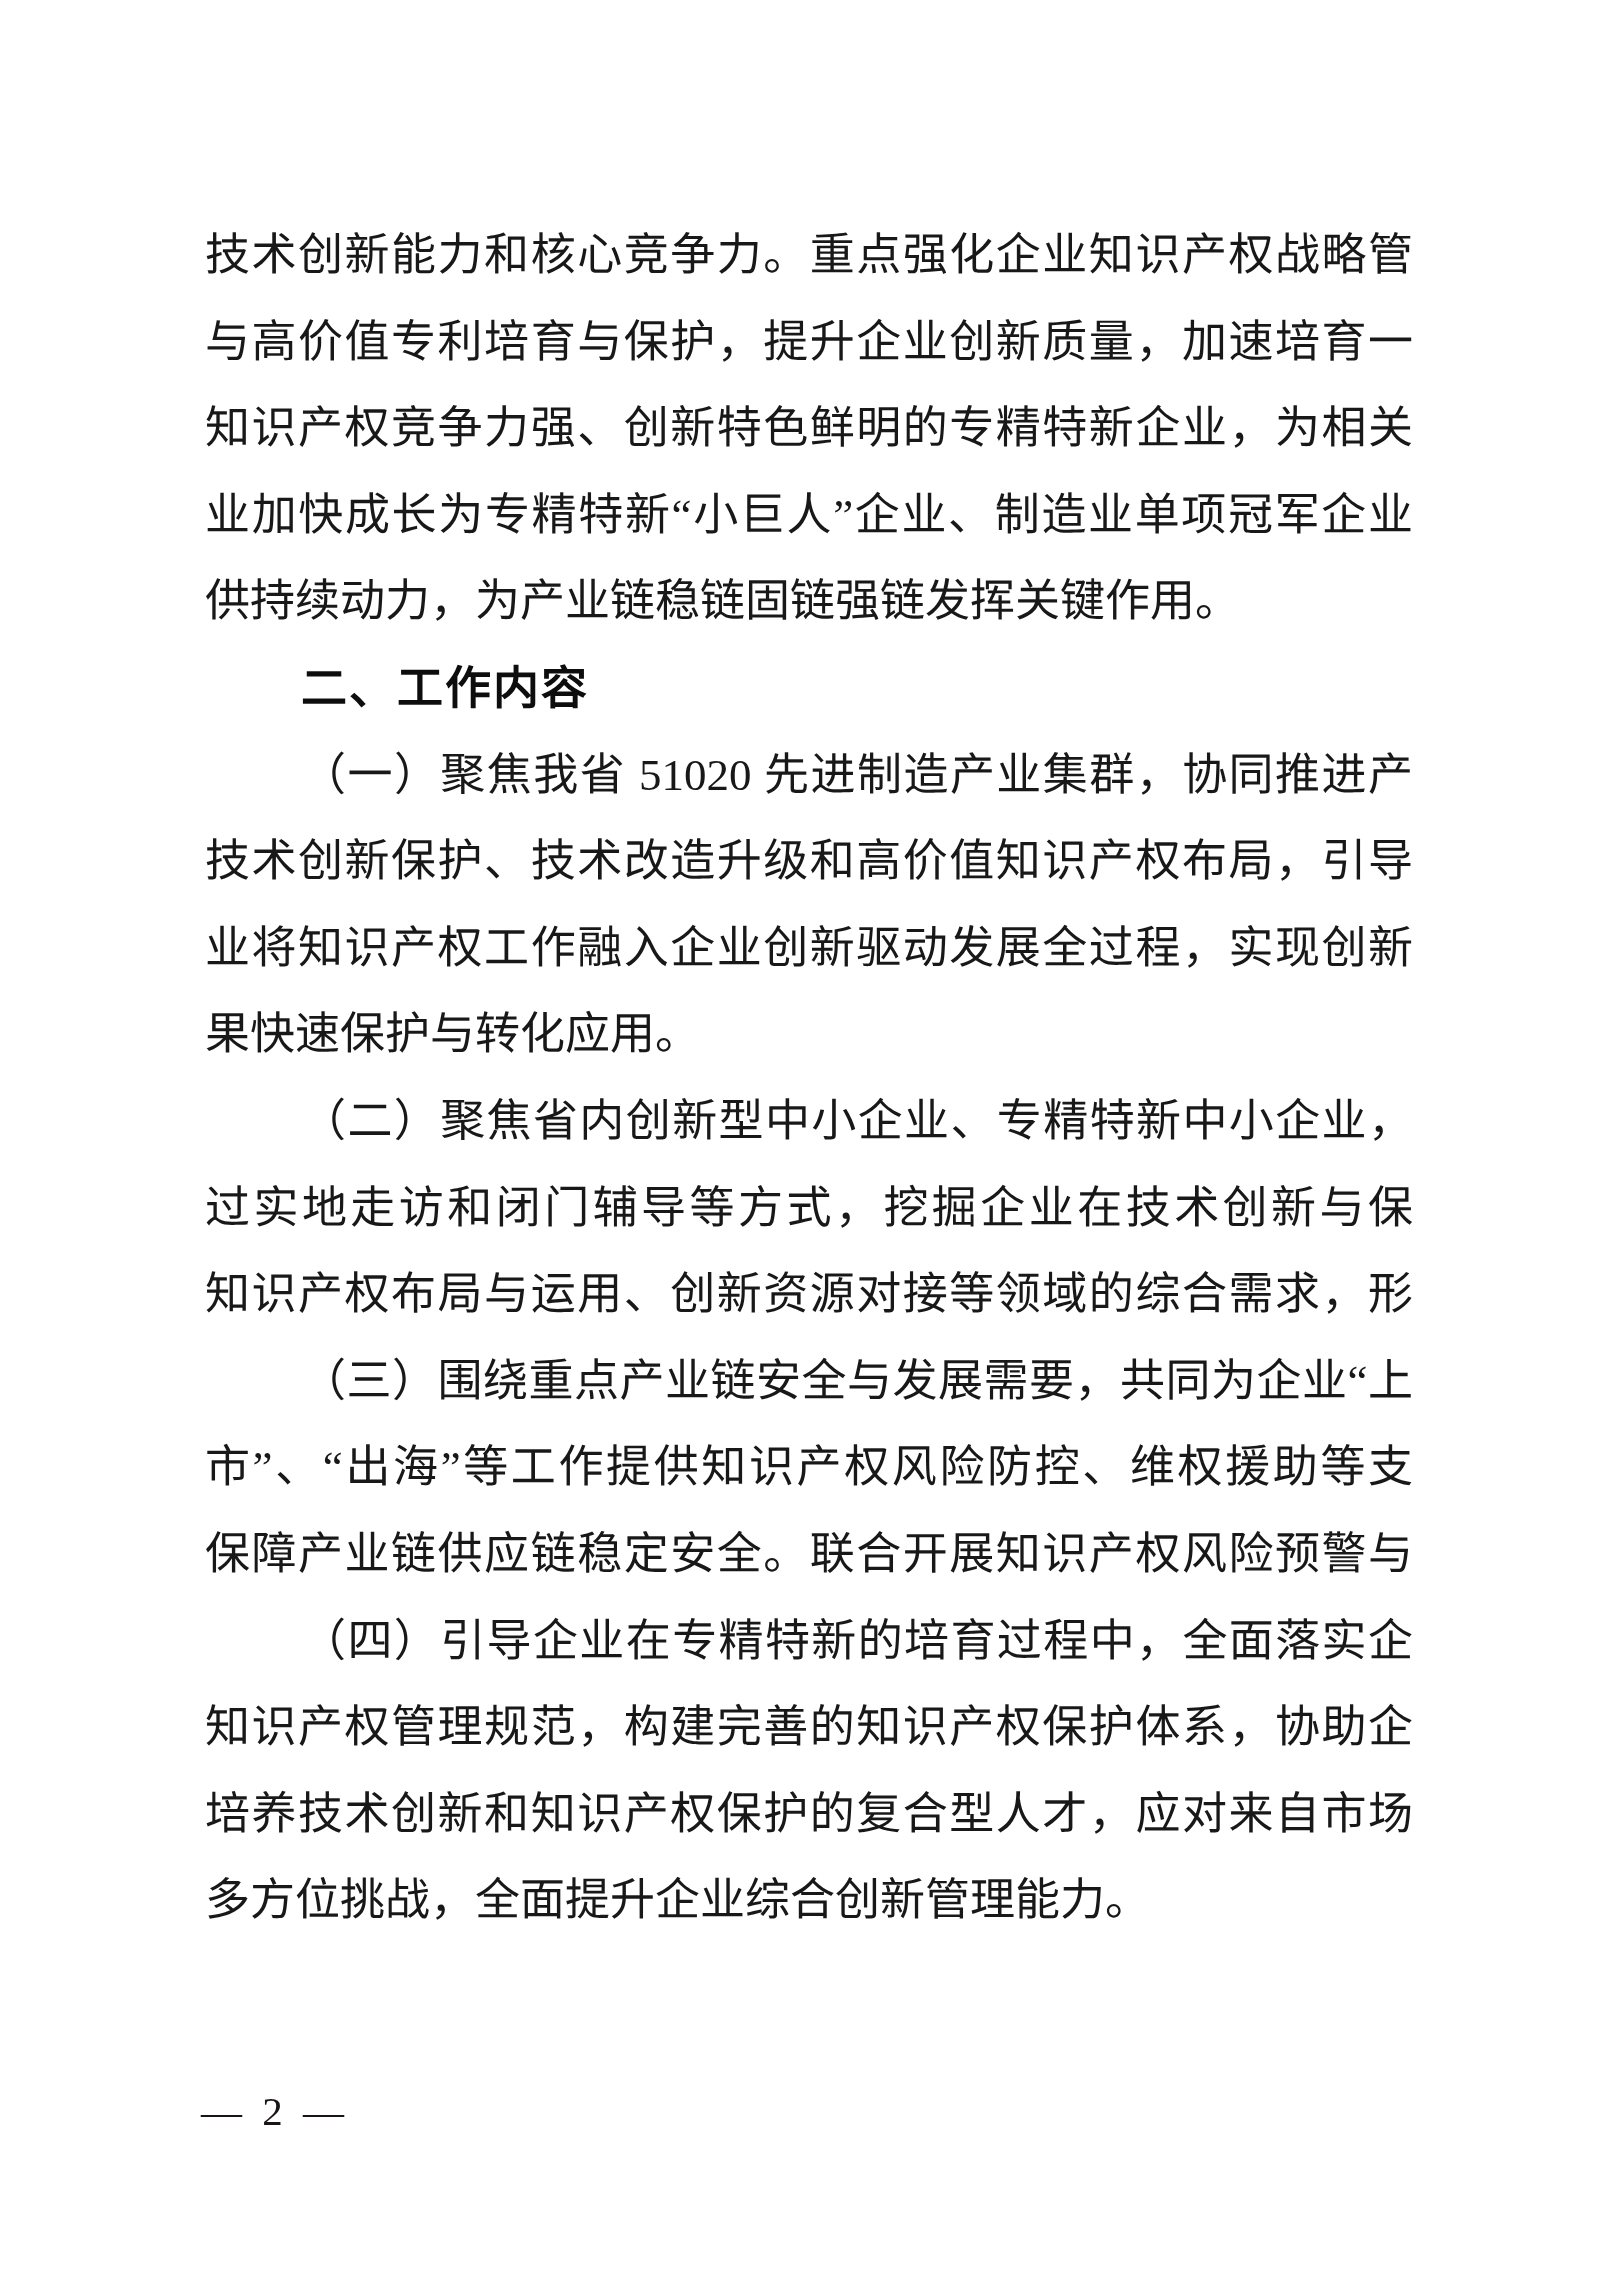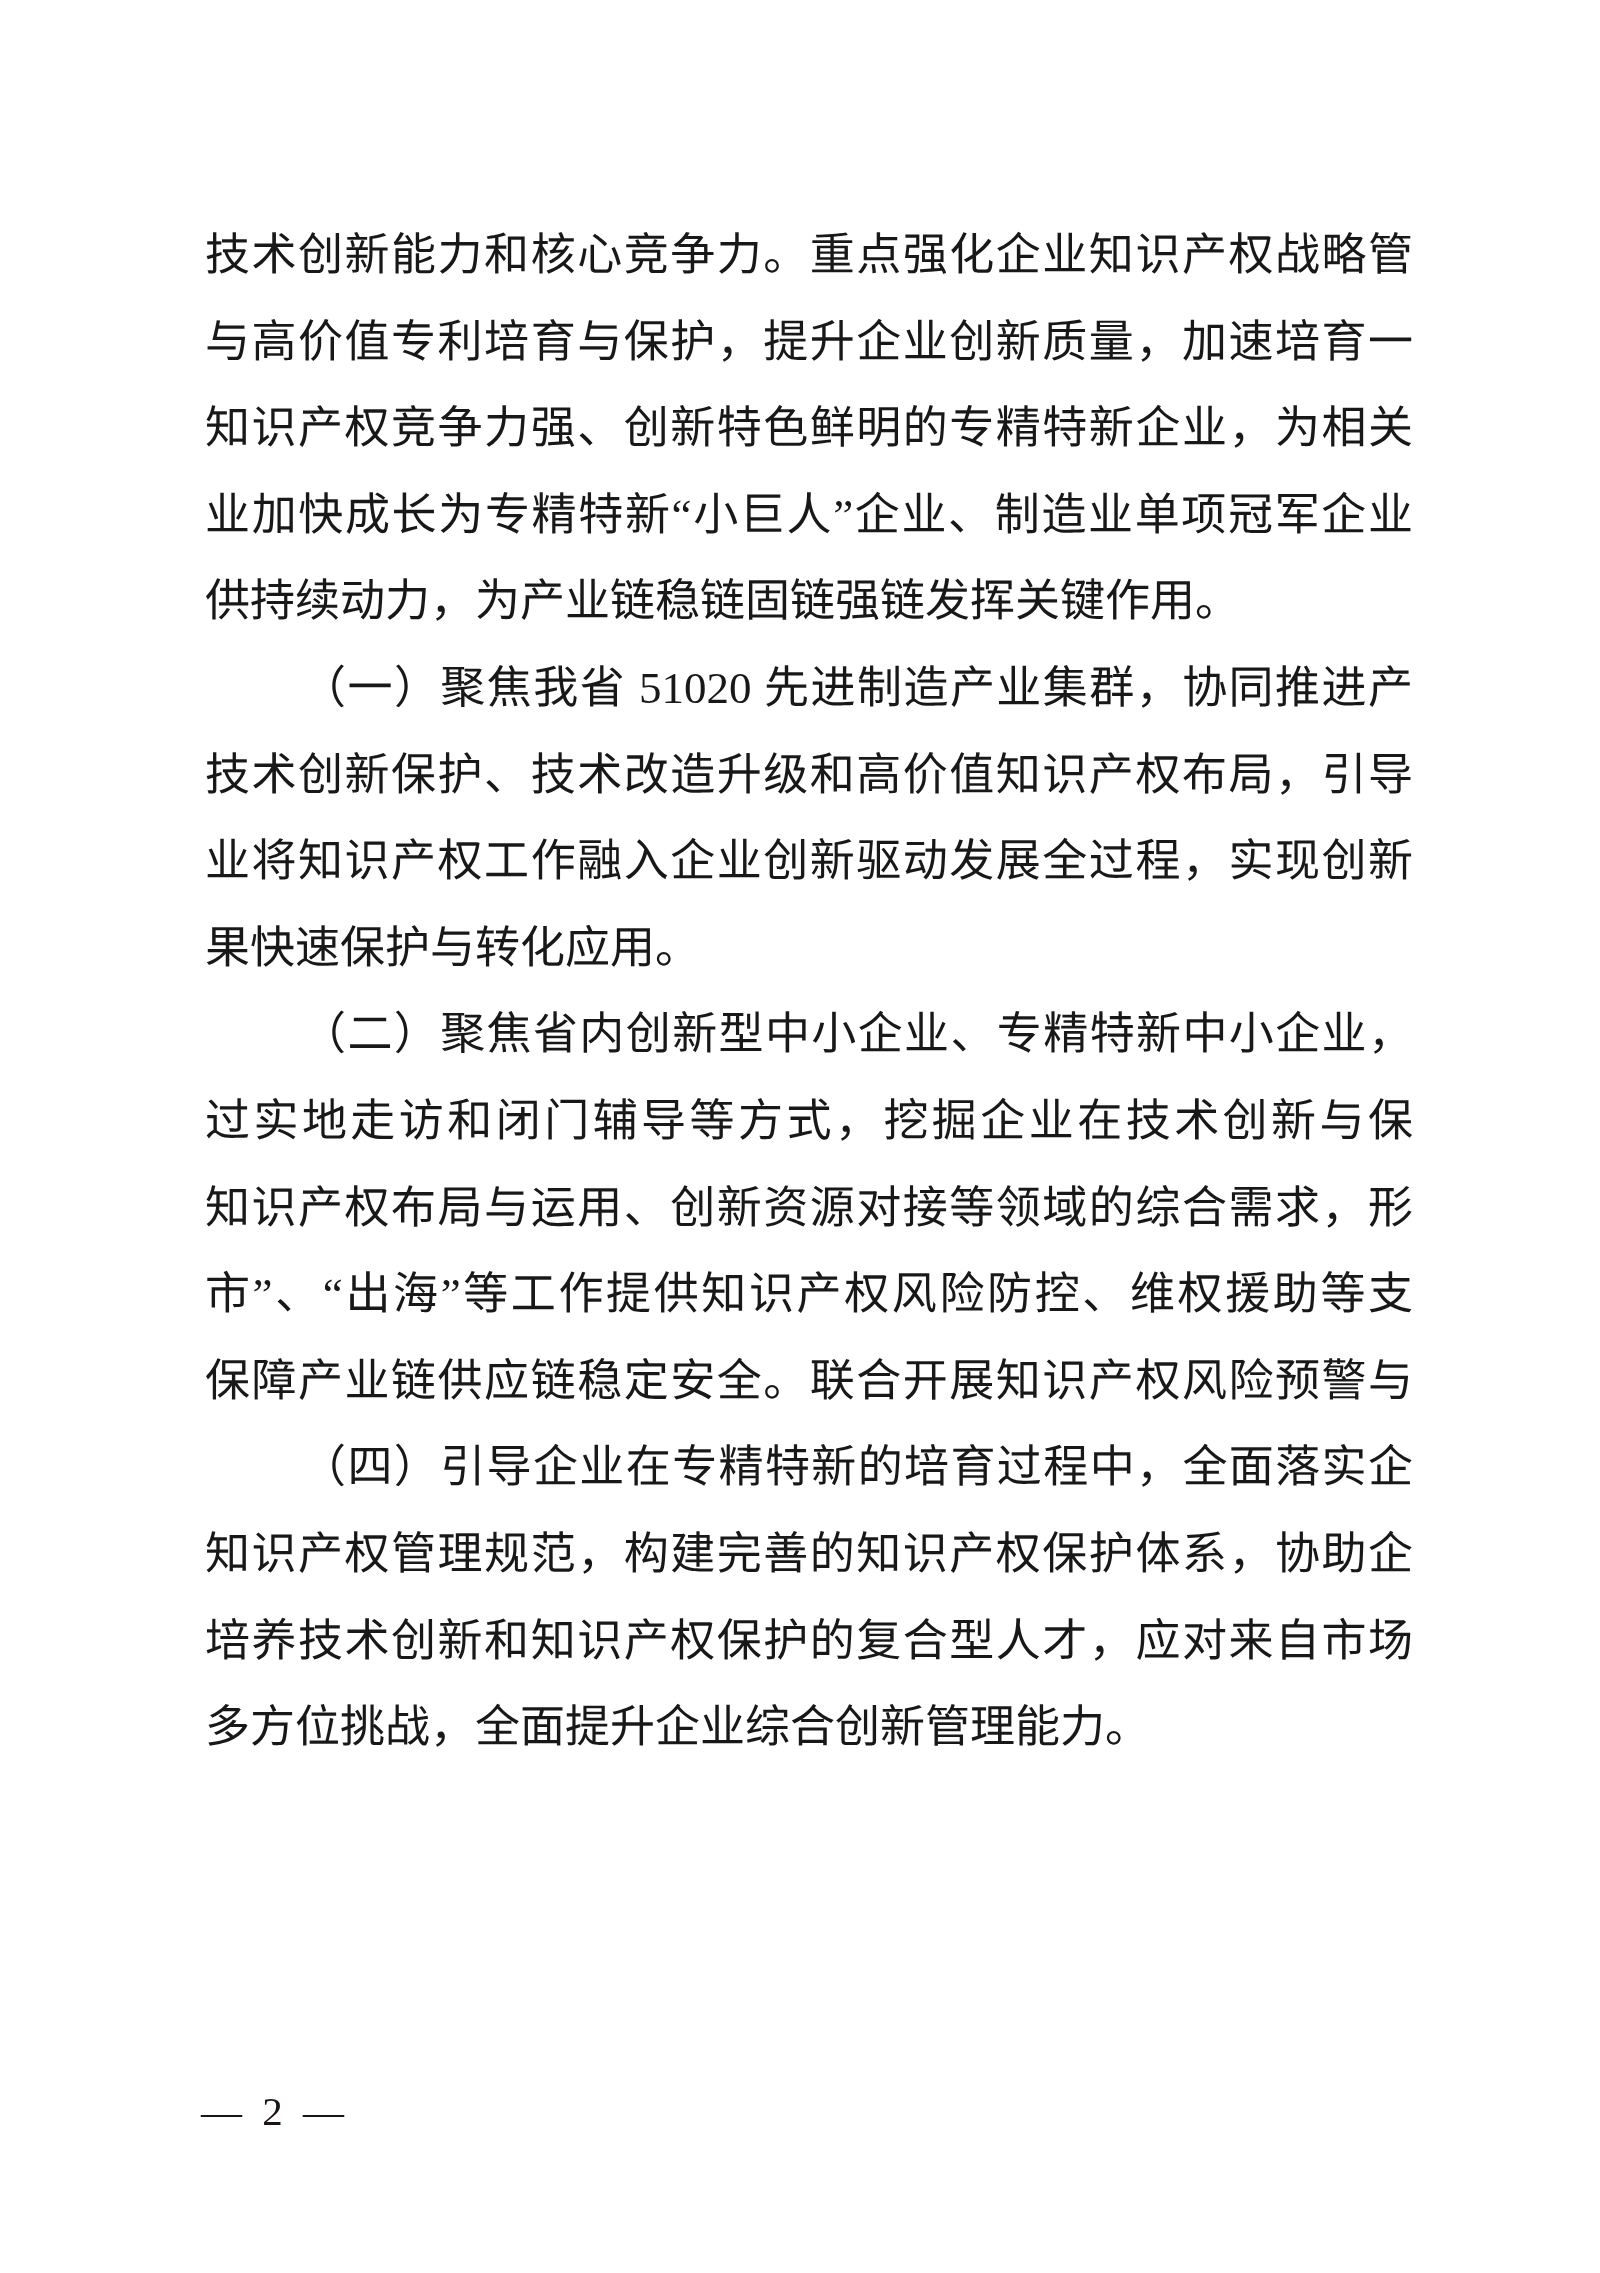--- a/index.html
+++ b/index.html
@@ -58,27 +58,29 @@
 </head>
 <body>
 
 <div class="page" style="background: rgb(255, 255, 255);">
   <div class="content">
       <div class="line fill">技术创新能力和核心竞争力。重点强化企业知识产权战略管理</div>
       <div class="line fill">与高价值专利培育与保护，提升企业创新质量，加速培育一批</div>
       <div class="line fill">知识产权竞争力强、创新特色鲜明的专精特新企业，为相关企</div>
       <div class="line fill">业加快成长为专精特新“小巨人”企业、制造业单项冠军企业提</div>
       <div class="line">供持续动力，为产业链稳链固链强链发挥关键作用。</div>
+      <div class="line heading indent">二、工作内容</div>
       <div class="line indent fill">（一）聚焦我省 51020 先进制造产业集群，协同推进产业</div>
       <div class="line fill">技术创新保护、技术改造升级和高价值知识产权布局，引导企</div>
       <div class="line fill">业将知识产权工作融入企业创新驱动发展全过程，实现创新成</div>
       <div class="line">果快速保护与转化应用。</div>
       <div class="line indent fill">（二）聚焦省内创新型中小企业、专精特新中小企业，通</div>
       <div class="line fill">过实地走访和闭门辅导等方式，挖掘企业在技术创新与保护、</div>
       <div class="line fill">知识产权布局与运用、创新资源对接等领域的综合需求，形成</div>
+      <div class="line indent fill">（三）围绕重点产业链安全与发展需要，共同为企业“上</div>
       <div class="line fill">市”、“出海”等工作提供知识产权风险防控、维权援助等支持，</div>
       <div class="line fill">保障产业链供应链稳定安全。联合开展知识产权风险预警与涉</div>
       <div class="line indent fill">（四）引导企业在专精特新的培育过程中，全面落实企业</div>
       <div class="line fill">知识产权管理规范，构建完善的知识产权保护体系，协助企业</div>
       <div class="line fill">培养技术创新和知识产权保护的复合型人才，应对来自市场的</div>
       <div class="line">多方位挑战，全面提升企业综合创新管理能力。</div>
     </div>
   <div class="page-number">— 2 —</div>
 </div>
 

